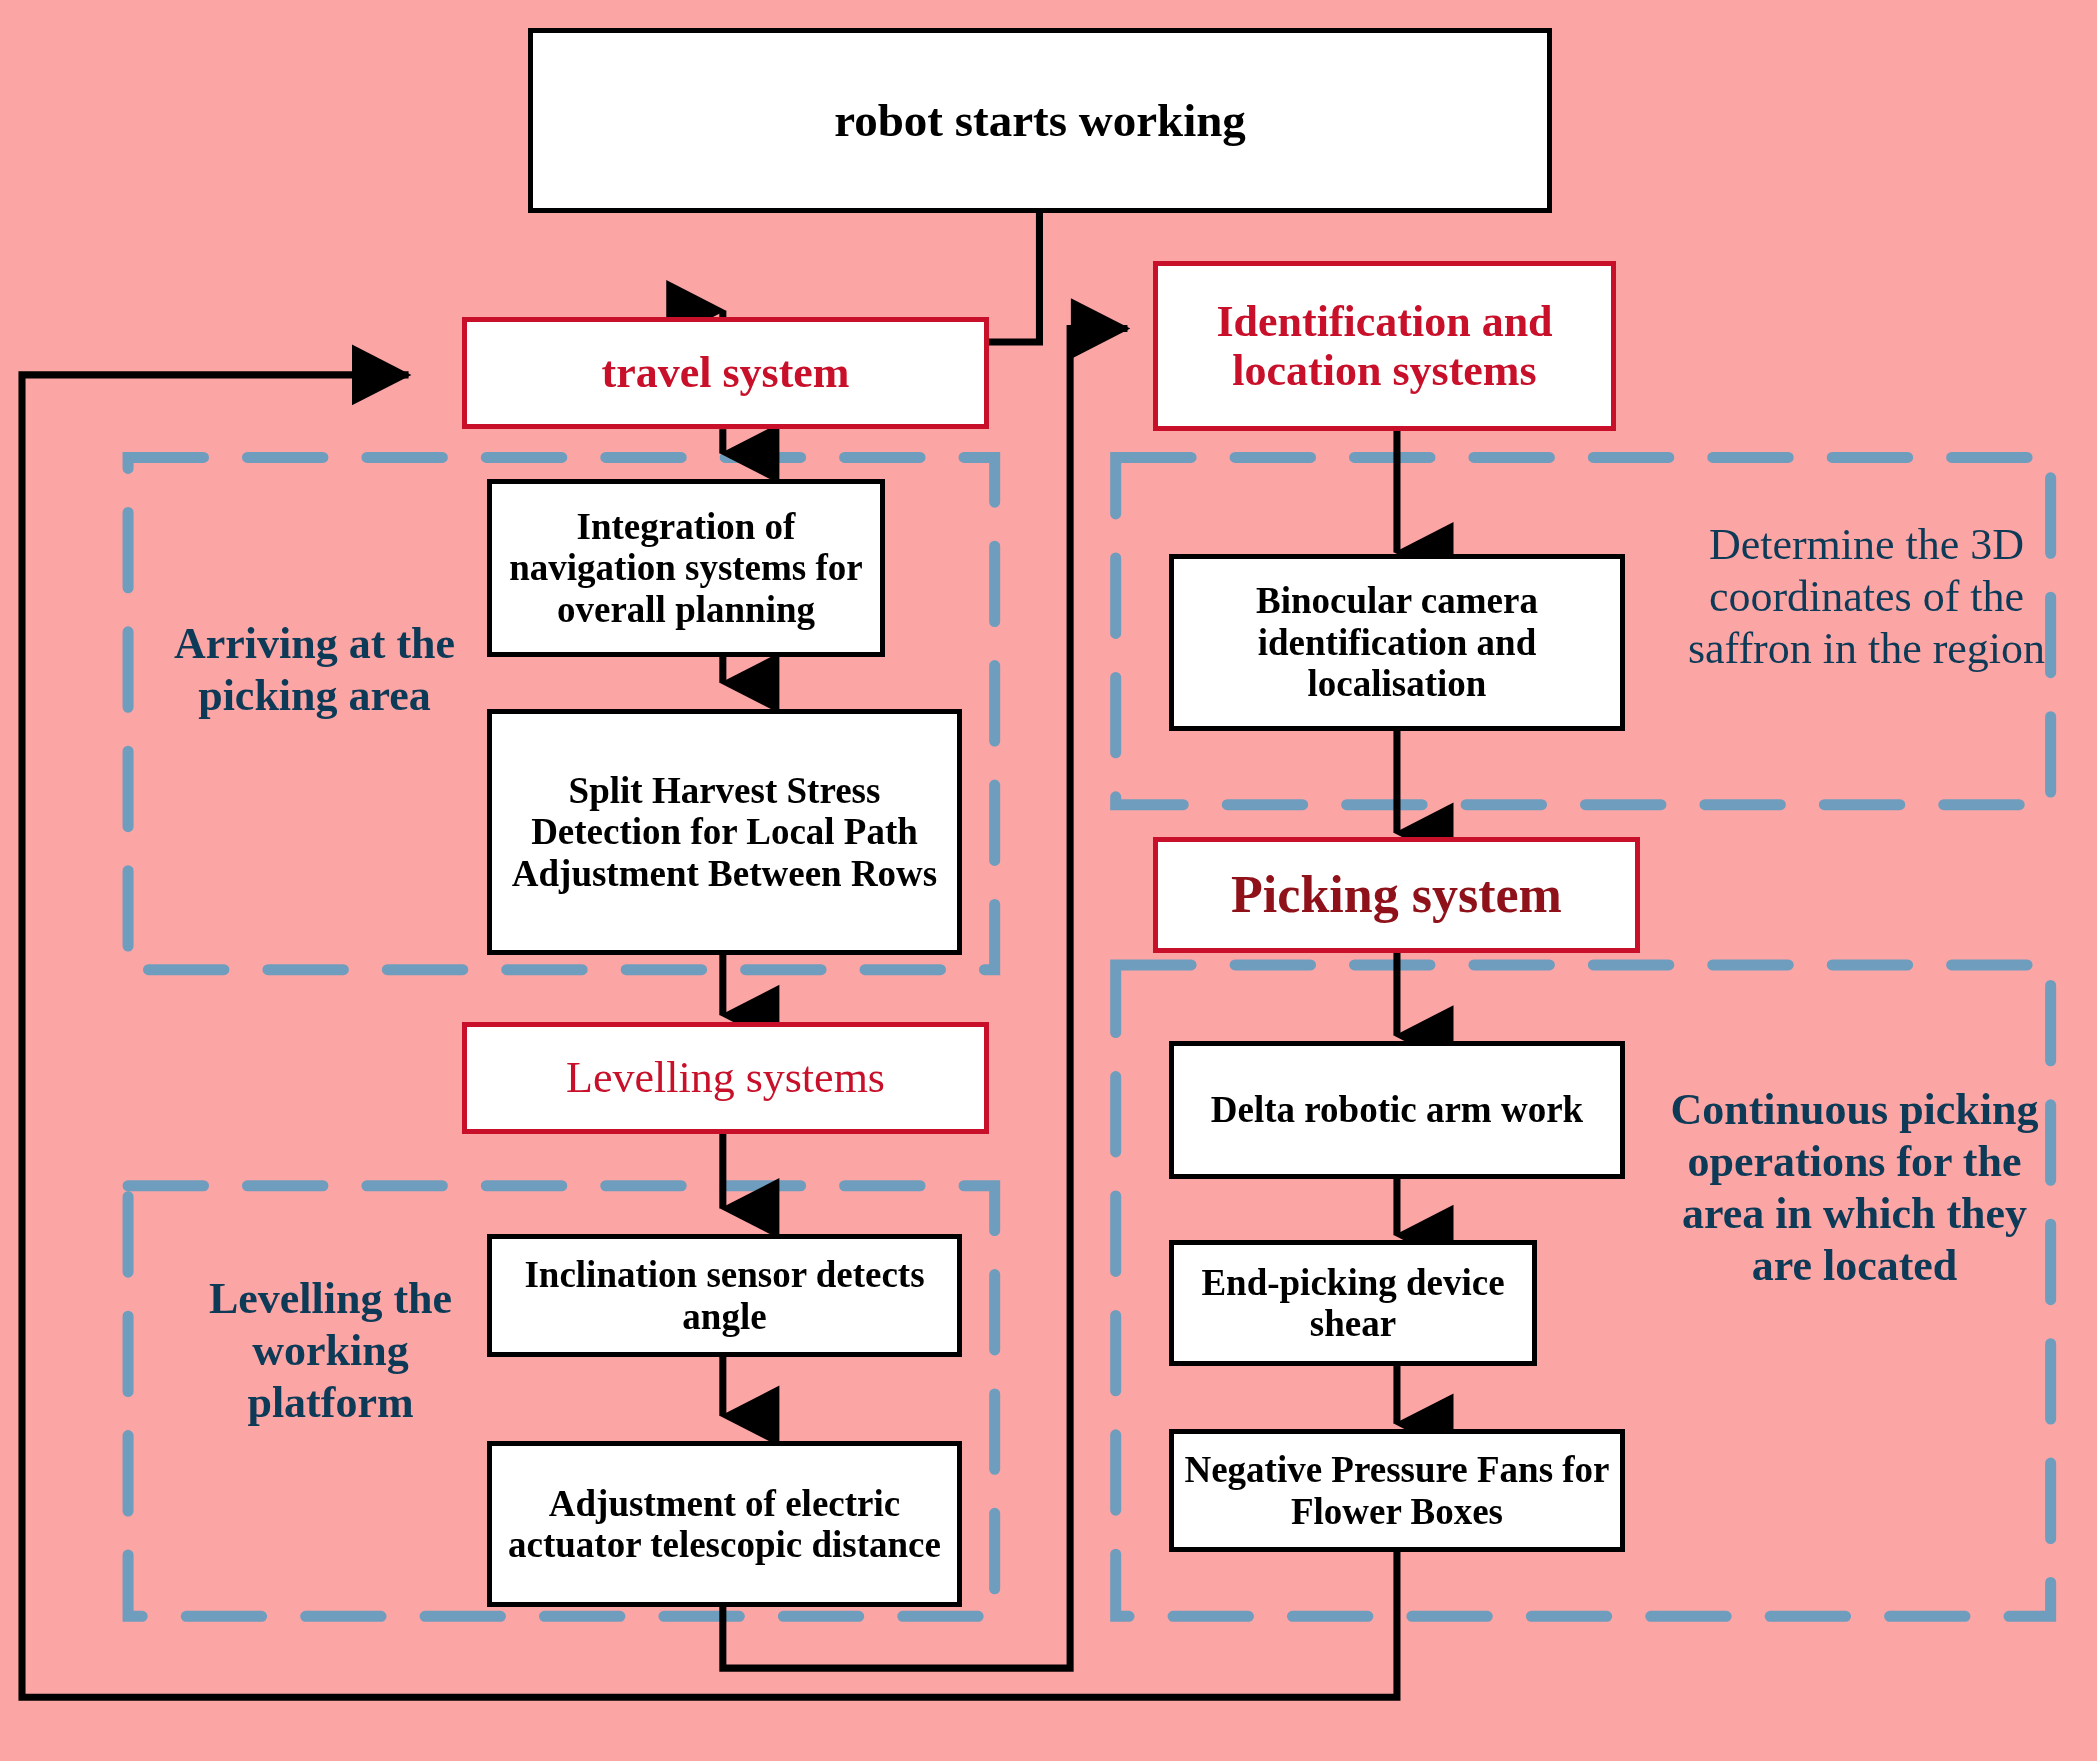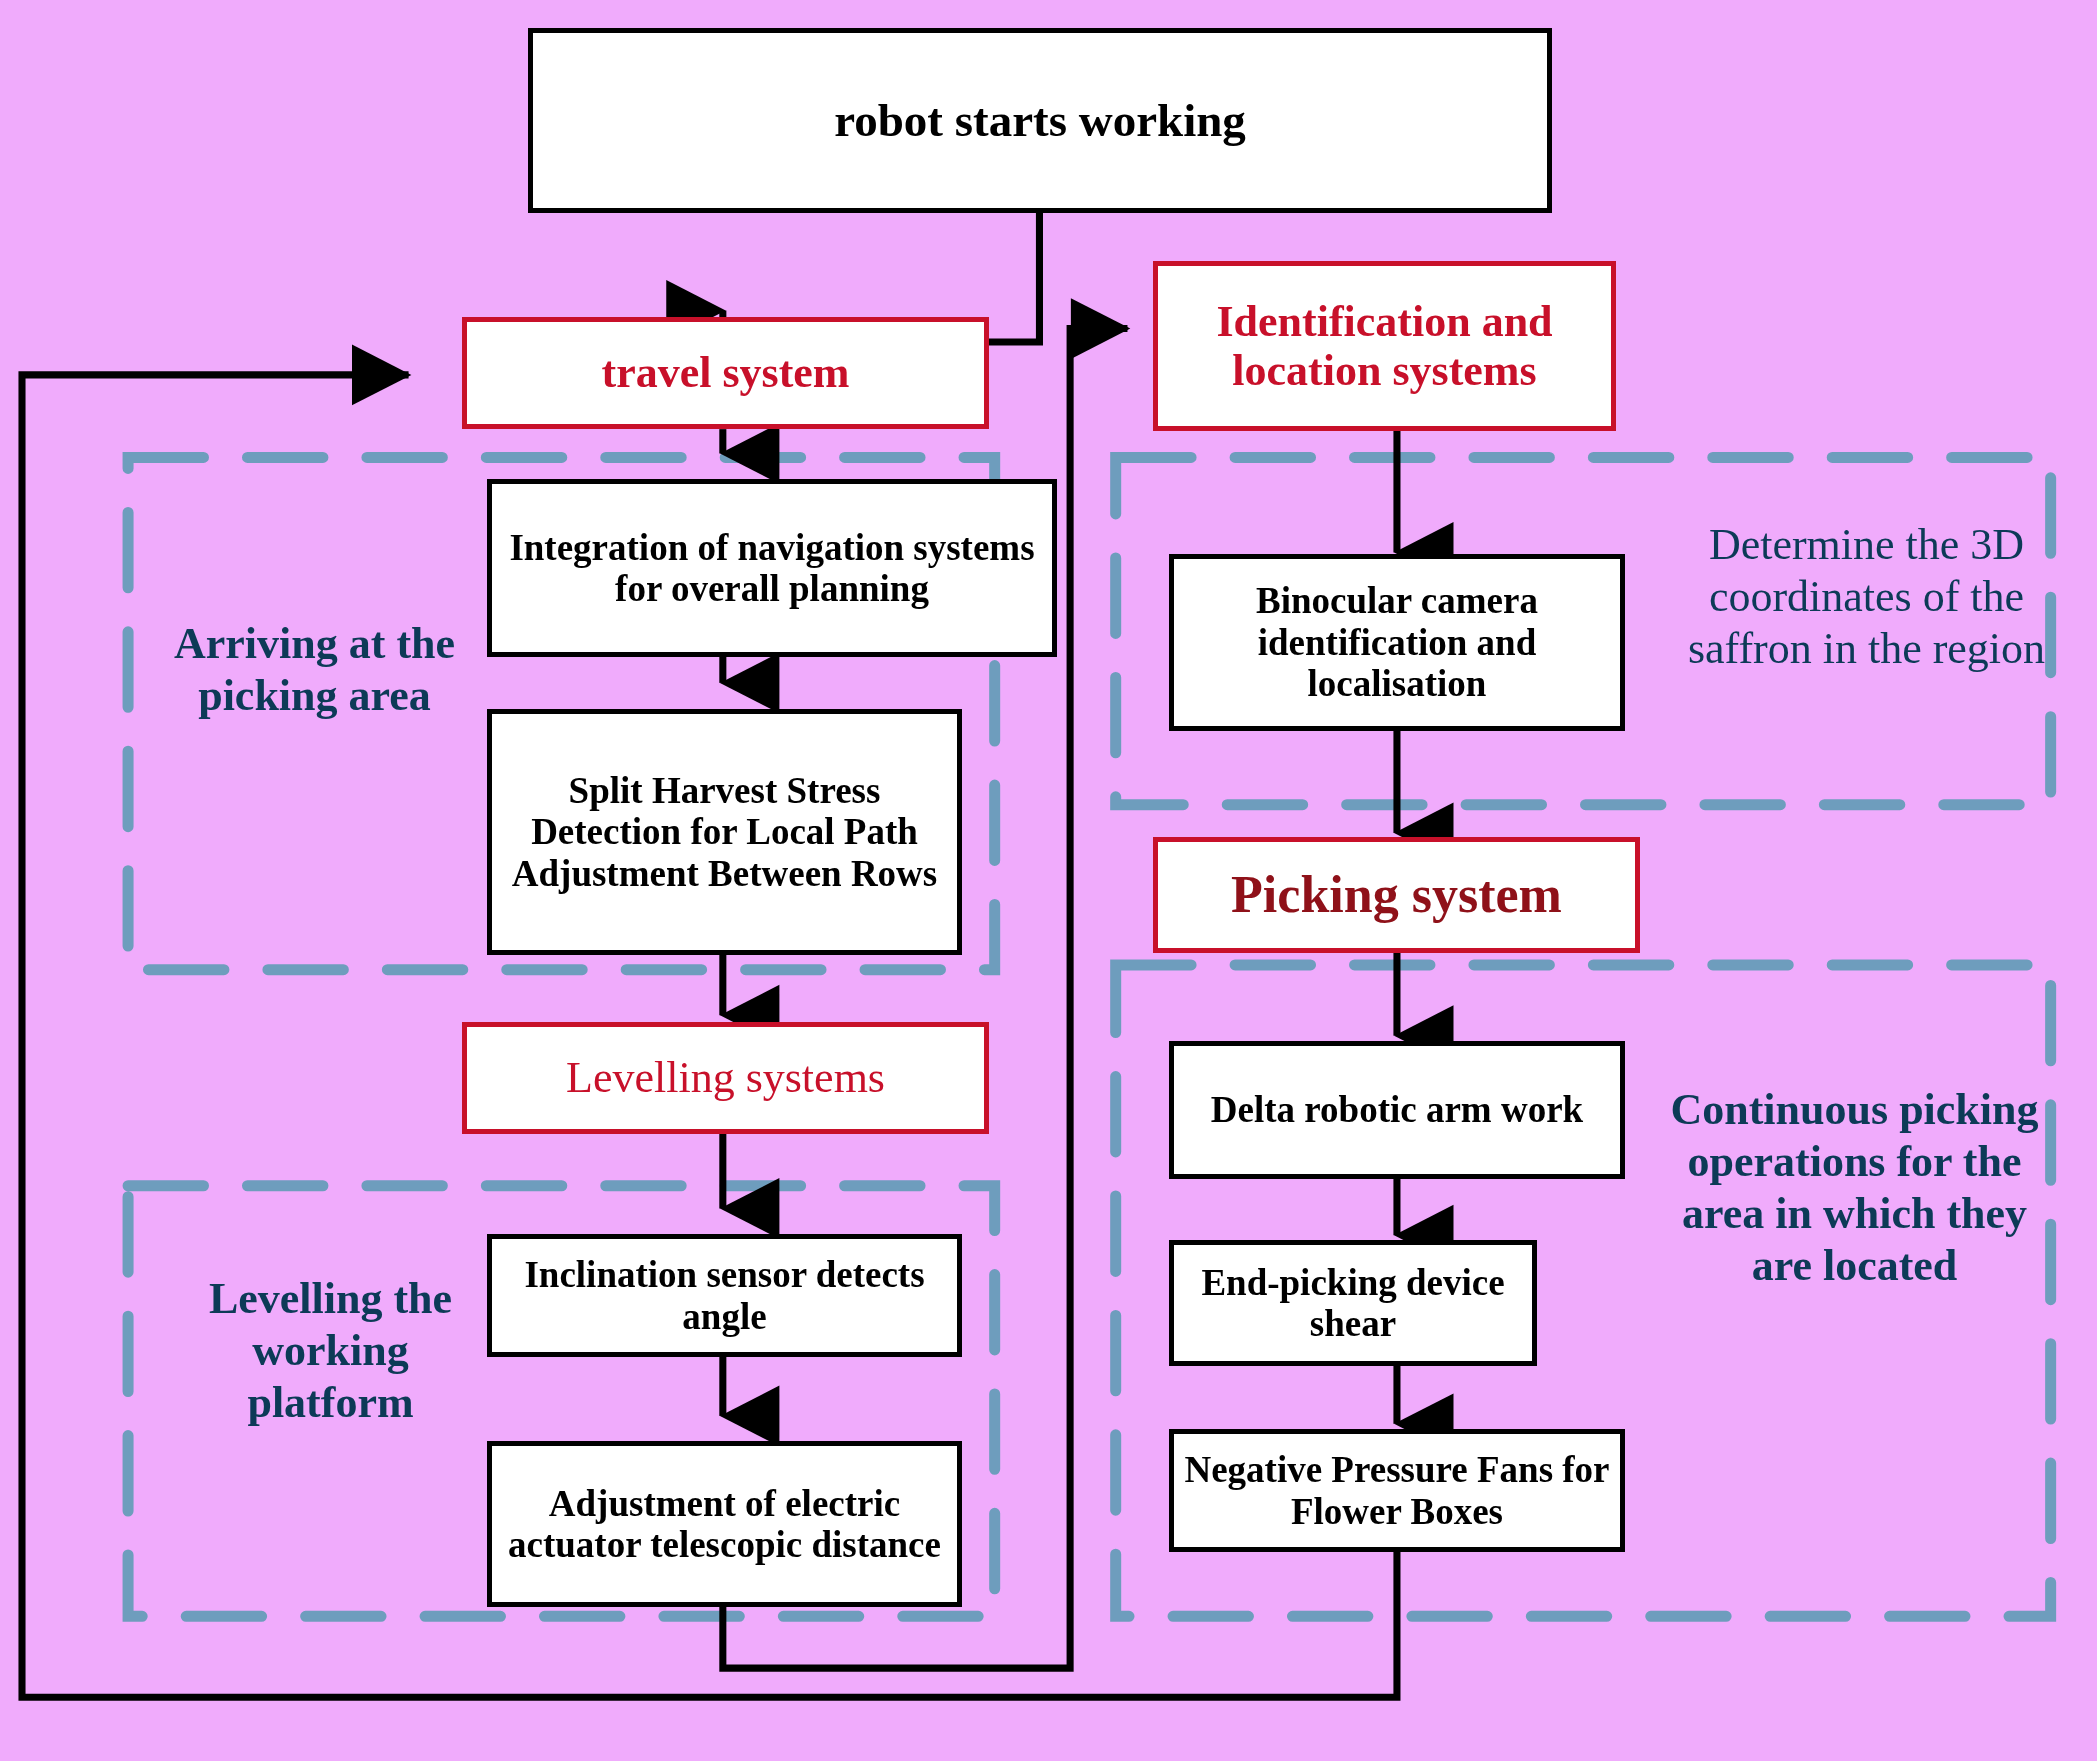--- a/index.html
+++ b/index.html
@@ -1,19 +1,19 @@
 <!DOCTYPE html>
 <html style="font-size:12.6px"><head>
 <meta charset="utf-8">
 <style>
   html,body{margin:0;padding:0;background:#ffffff;}
   #stage{
     position:relative;
     width:2097px;height:1761px;
-    background:#f0abfc;
+    background:#fca5a5;
     font-family:"Liberation Serif","DejaVu Serif",serif;
     overflow:hidden;
   }
   svg.layer{position:absolute;left:0;top:0;width:2097px;height:1761px;overflow:visible;}
   .node{
     position:absolute;
     box-sizing:border-box;
     display:flex;align-items:center;justify-content:center;
     text-align:center;
     background:#ffffff;
@@ -96,21 +96,21 @@
   </svg>
 
   <div class="node blk" style="left:528px;top:28px;width:1024px;height:185px;font-size:47px;">
     <span class="txt">robot starts working</span>
   </div>
 
   <div class="node red" style="left:462px;top:317px;width:527px;height:112px;font-size:44px;">
     <span class="txt">travel system</span>
   </div>
 
-  <div class="node blk" style="left:487px;top:479px;width:570px;height:178px;font-size:37px;">
+  <div class="node blk" style="left:487px;top:479px;width:398px;height:178px;font-size:37px;">
     <span class="txt">Integration of navigation systems for overall planning</span>
   </div>
 
   <div class="node blk" style="left:487px;top:709px;width:475px;height:246px;font-size:37px;">
     <span class="txt">Split Harvest Stress Detection for Local Path Adjustment Between Rows</span>
   </div>
 
   <div class="node red redlite" style="left:462px;top:1022px;width:527px;height:112px;font-size:44px;">
     <span class="txt">Levelling systems</span>
   </div>

